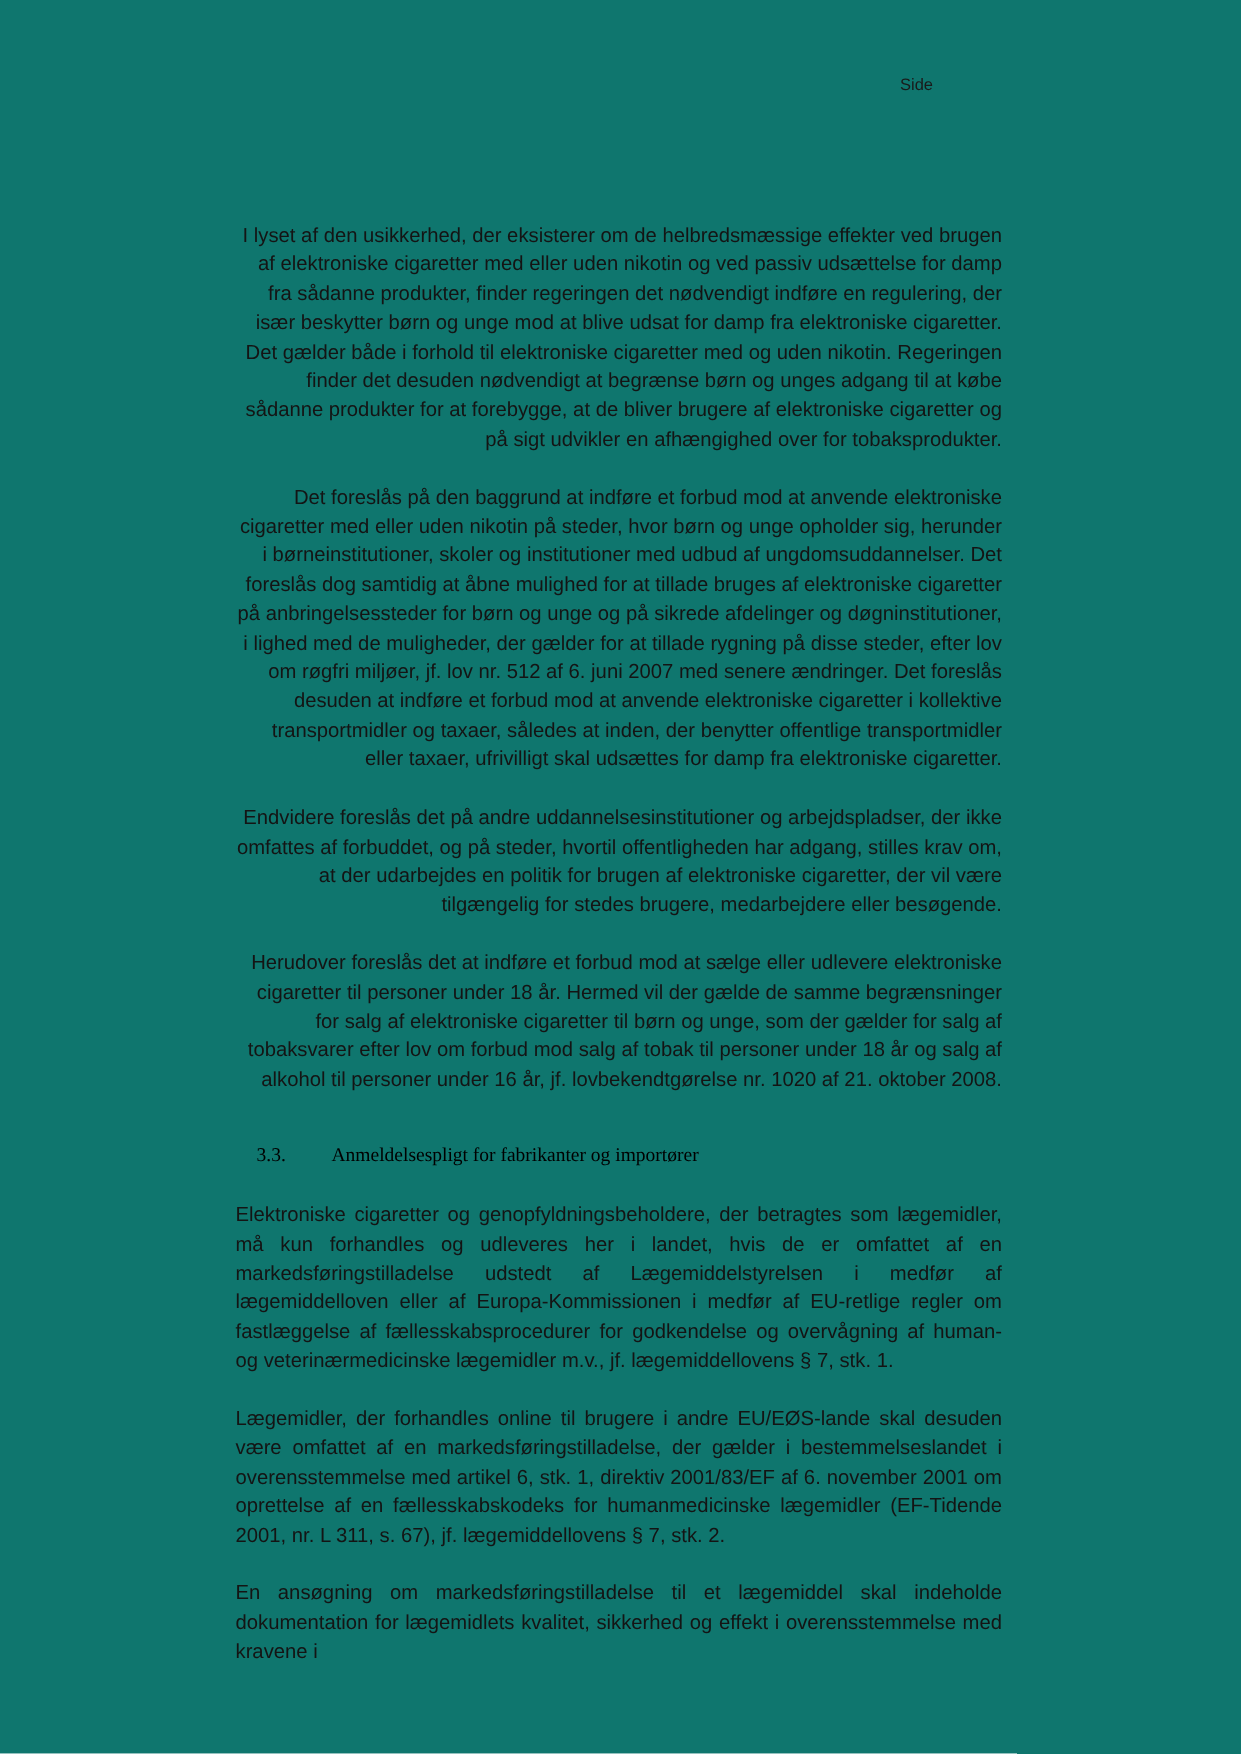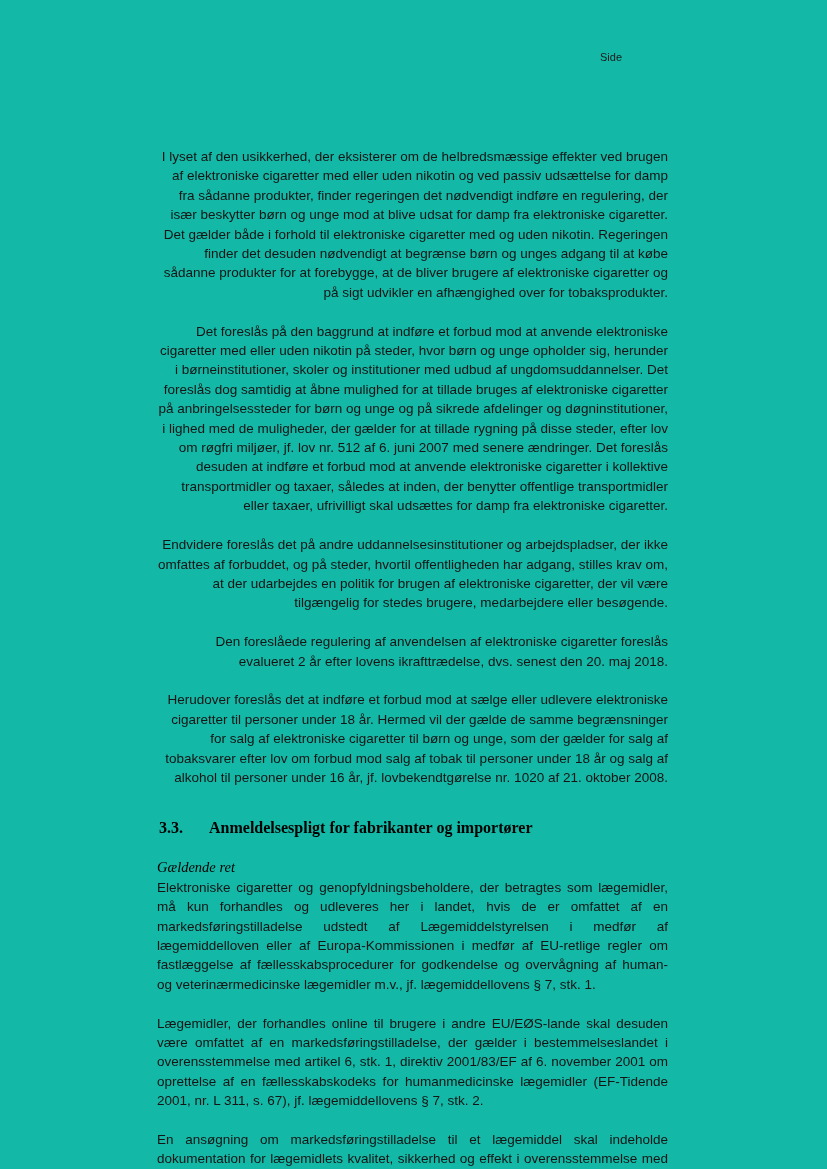--- a/index.html
+++ b/index.html
@@ -4,21 +4,21 @@
 <style>
   html, body {
     margin: 0;
     padding: 0;
     background: #ffffff;
   }
   .page {
     position: relative;
     width: 827px;
     height: 1169px;
-    background: #14b8a6;
+    background: #0f766e;
     overflow: hidden;
     color: #141414;
     font-family: "Liberation Sans", sans-serif;
   }
   .page-header {
     position: absolute;
     left: 600px;
     top: 51px;
     font-size: 11px;
     color: #1a1a1a;
@@ -34,24 +34,24 @@
   .para {
     margin: 0 0 19.4px 0;
     text-align: right;
   }
   .para.justified {
     text-align: justify;
     text-align-last: left;
   }
   .section-heading {
     font-family: "Liberation Serif", serif;
-    font-size: 16px;
-    font-weight: bold;
+    font-size: 13px;
+    font-weight: normal;
     line-height: 20px;
-    margin: 31px 0 20px 2px;
+    margin: 31px 0 20px 14px;
     color: #000000;
   }
   .sec-num {
     display: inline-block;
     width: 50px;
   }
   .subheading {
     font-family: "Liberation Serif", serif;
     font-style: italic;
     font-size: 14.5px;
@@ -73,29 +73,27 @@
   <div class="page-header">Side</div>
 
   <div class="content">
 
     <p class="para">I lyset af den usikkerhed, der eksisterer om de helbredsmæssige effekter ved brugen af elektroniske cigaretter med eller uden nikotin og ved passiv udsættelse for damp fra sådanne produkter, finder regeringen det nødvendigt indføre en regulering, der især beskytter børn og unge mod at blive udsat for damp fra elektroniske cigaretter. Det gælder både i forhold til elektroniske cigaretter med og uden nikotin. Regeringen finder det desuden nødvendigt at begrænse børn og unges adgang til at købe sådanne produkter for at forebygge, at de bliver brugere af elektroniske cigaretter og på sigt udvikler en afhængighed over for tobaksprodukter.</p>
 
     <p class="para">Det foreslås på den baggrund at indføre et forbud mod at anvende elektroniske cigaretter med eller uden nikotin på steder, hvor børn og unge opholder sig, herunder i børneinstitutioner, skoler og institutioner med udbud af ungdomsuddannelser. Det foreslås dog samtidig at åbne mulighed for at tillade bruges af elektroniske cigaretter på anbringelsessteder for børn og unge og på sikrede afdelinger og døgninstitutioner, i lighed med de muligheder, der gælder for at tillade rygning på disse steder, efter lov om røgfri miljøer, jf. lov nr. 512 af 6. juni 2007 med senere ændringer. Det foreslås desuden at indføre et forbud mod at anvende elektroniske cigaretter i kollektive transportmidler og taxaer, således at inden, der benytter offentlige transportmidler eller taxaer, ufrivilligt skal udsættes for damp fra elektroniske cigaretter.</p>
 
     <p class="para">Endvidere foreslås det på andre uddannelsesinstitutioner og arbejdspladser, der ikke omfattes af forbuddet, og på steder, hvortil offentligheden har adgang, stilles krav om, at der udarbejdes en politik for brugen af elektroniske cigaretter, der vil være tilgængelig for stedes brugere, medarbejdere eller besøgende.</p>
 
-    <p class="para">Den foreslåede regulering af anvendelsen af elektroniske cigaretter foreslås evalueret 2 år efter lovens ikrafttrædelse, dvs. senest den 20. maj 2018.</p>
 
     <p class="para">Herudover foreslås det at indføre et forbud mod at sælge eller udlevere elektroniske cigaretter til personer under 18 år. Hermed vil der gælde de samme begrænsninger for salg af elektroniske cigaretter til børn og unge, som der gælder for salg af tobaksvarer efter lov om forbud mod salg af tobak til personer under 18 år og salg af alkohol til personer under 16 år, jf. lovbekendtgørelse nr. 1020 af 21. oktober 2008.</p>
 
     <h2 class="section-heading">
       <span class="sec-num">3.3.</span><span class="sec-title">Anmeldelsespligt for fabrikanter og importører</span>
     </h2>
 
-    <p class="subheading">Gældende ret</p>
 
     <p class="para justified"><span>Elektroniske cigaretter og genopfyldningsbeholdere, der betragtes som </span><span class="underline-term">lægemidler</span><span>, må kun forhandles og udleveres her i landet, hvis de er omfattet af en markedsføringstilladelse udstedt af Lægemiddelstyrelsen i medfør af lægemiddelloven eller af Europa-Kommissionen i medfør af EU-retlige regler om fastlæggelse af fællesskabsprocedurer for godkendelse og overvågning af human- og veterinærmedicinske lægemidler m.v., jf. lægemiddellovens § 7, stk. 1.</span></p>
 
     <p class="para justified">Lægemidler, der forhandles online til brugere i andre EU/EØS-lande skal desuden være omfattet af en markedsføringstilladelse, der gælder i bestemmelseslandet i overensstemmelse med artikel 6, stk. 1, direktiv 2001/83/EF af 6. november 2001 om oprettelse af en fællesskabskodeks for humanmedicinske lægemidler (EF-Tidende 2001, nr. L 311, s. 67), jf. lægemiddellovens § 7, stk. 2.</p>
 
     <p class="para justified last">En ansøgning om markedsføringstilladelse til et lægemiddel skal indeholde dokumentation for lægemidlets kvalitet, sikkerhed og effekt i overensstemmelse med kravene i</p>
 
   </div>
 </div>
 

